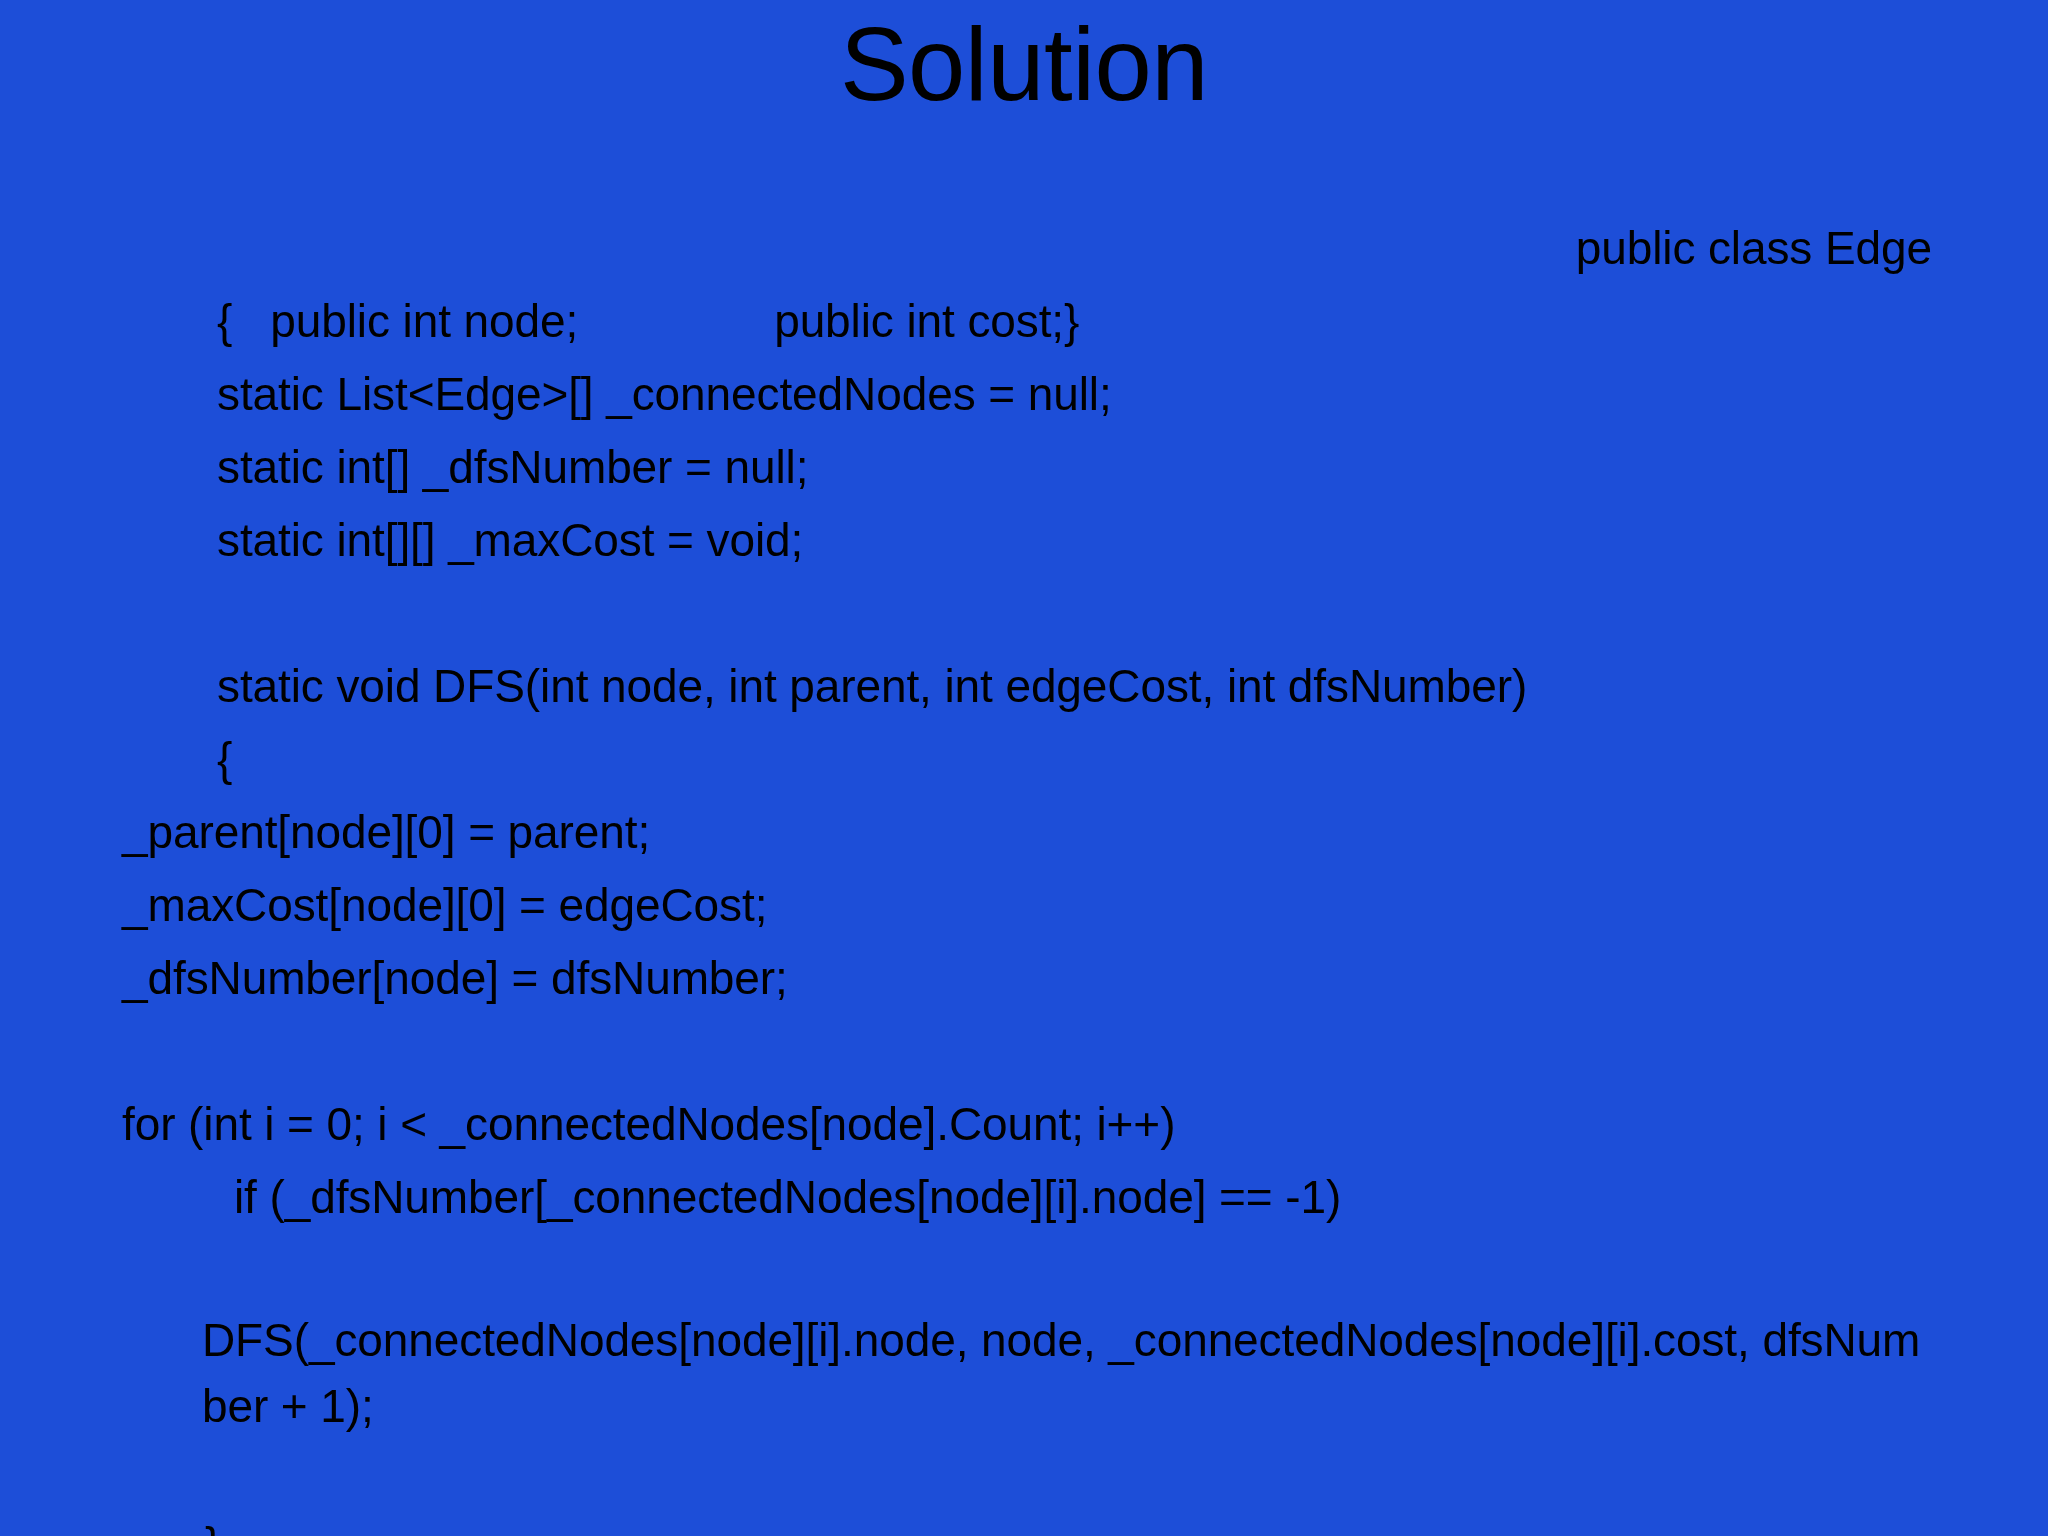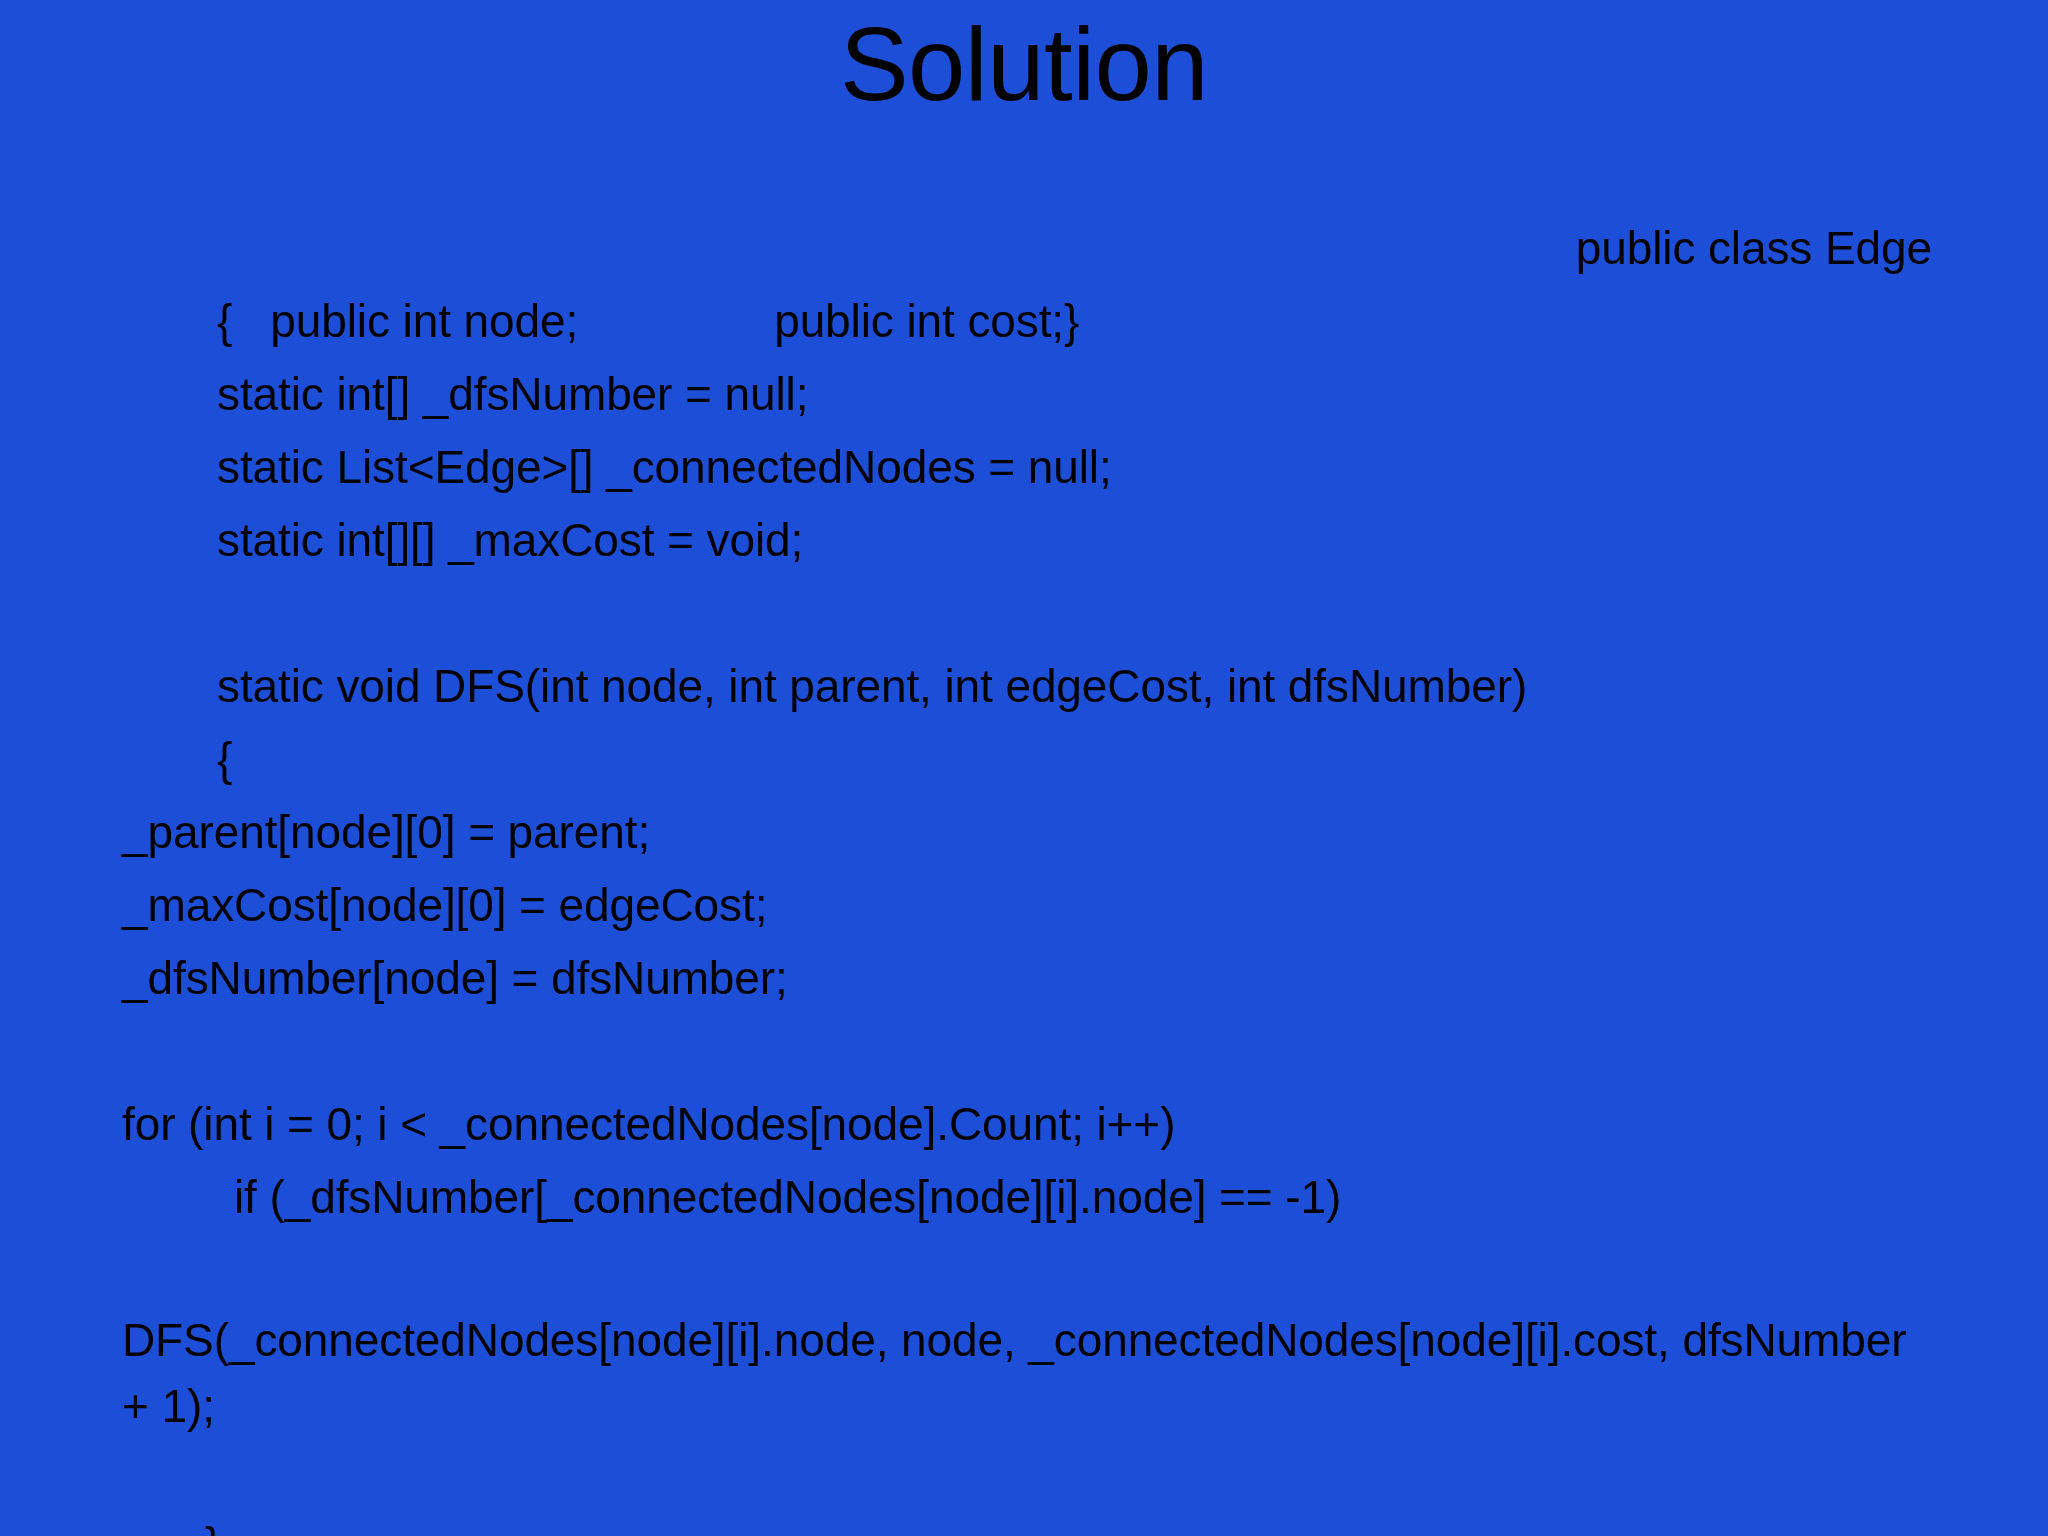--- a/index.html
+++ b/index.html
@@ -47,21 +47,21 @@
     word-break: break-all;
     line-height: 66px;
   }
   .code-line.blank {
     white-space: pre;
   }
   .ind-0  { margin-left: 0px; text-align: right;   }
   .ind-1  { margin-left: 95px;  }
   .ind-2  { }
   .ind-3  { margin-left: 112px; }
-  .ind-call { }
+  .ind-call { margin-left: 80px; }
   .tabgap { display: inline-block; width: 196px; }
   #trailing-brace {
     position: absolute;
     left: 205px;
     top: 1508px;
     font-size: 46px;
     line-height: 73px;
     white-space: pre;
     color: #000000;
   }
@@ -72,23 +72,23 @@
 <div id="slide">
 
   <div id="slide-title">Solution</div>
 
   <div id="code-body">
 
     <div class="code-line ind-0">public class Edge</div>
 
     <div class="code-line ind-1"><span>{   public int node;</span><span class="tabgap"></span><span>public int cost;}</span></div>
 
+    <div class="code-line ind-1">static List&lt;Edge&gt;[] _connectedNodes = null;</div>
+
     <div class="code-line ind-1">static int[] _dfsNumber = null;</div>
-
-    <div class="code-line ind-1">static List&lt;Edge&gt;[] _connectedNodes = null;</div>
 
 
     <div class="code-line ind-1">static int[][] _maxCost = void;</div>
 
     <div class="code-line blank ind-1">&nbsp;</div>
 
     <div class="code-line ind-1">static void DFS(int node, int parent, int edgeCost, int dfsNumber)</div>
 
     <div class="code-line ind-1">{</div>
 

